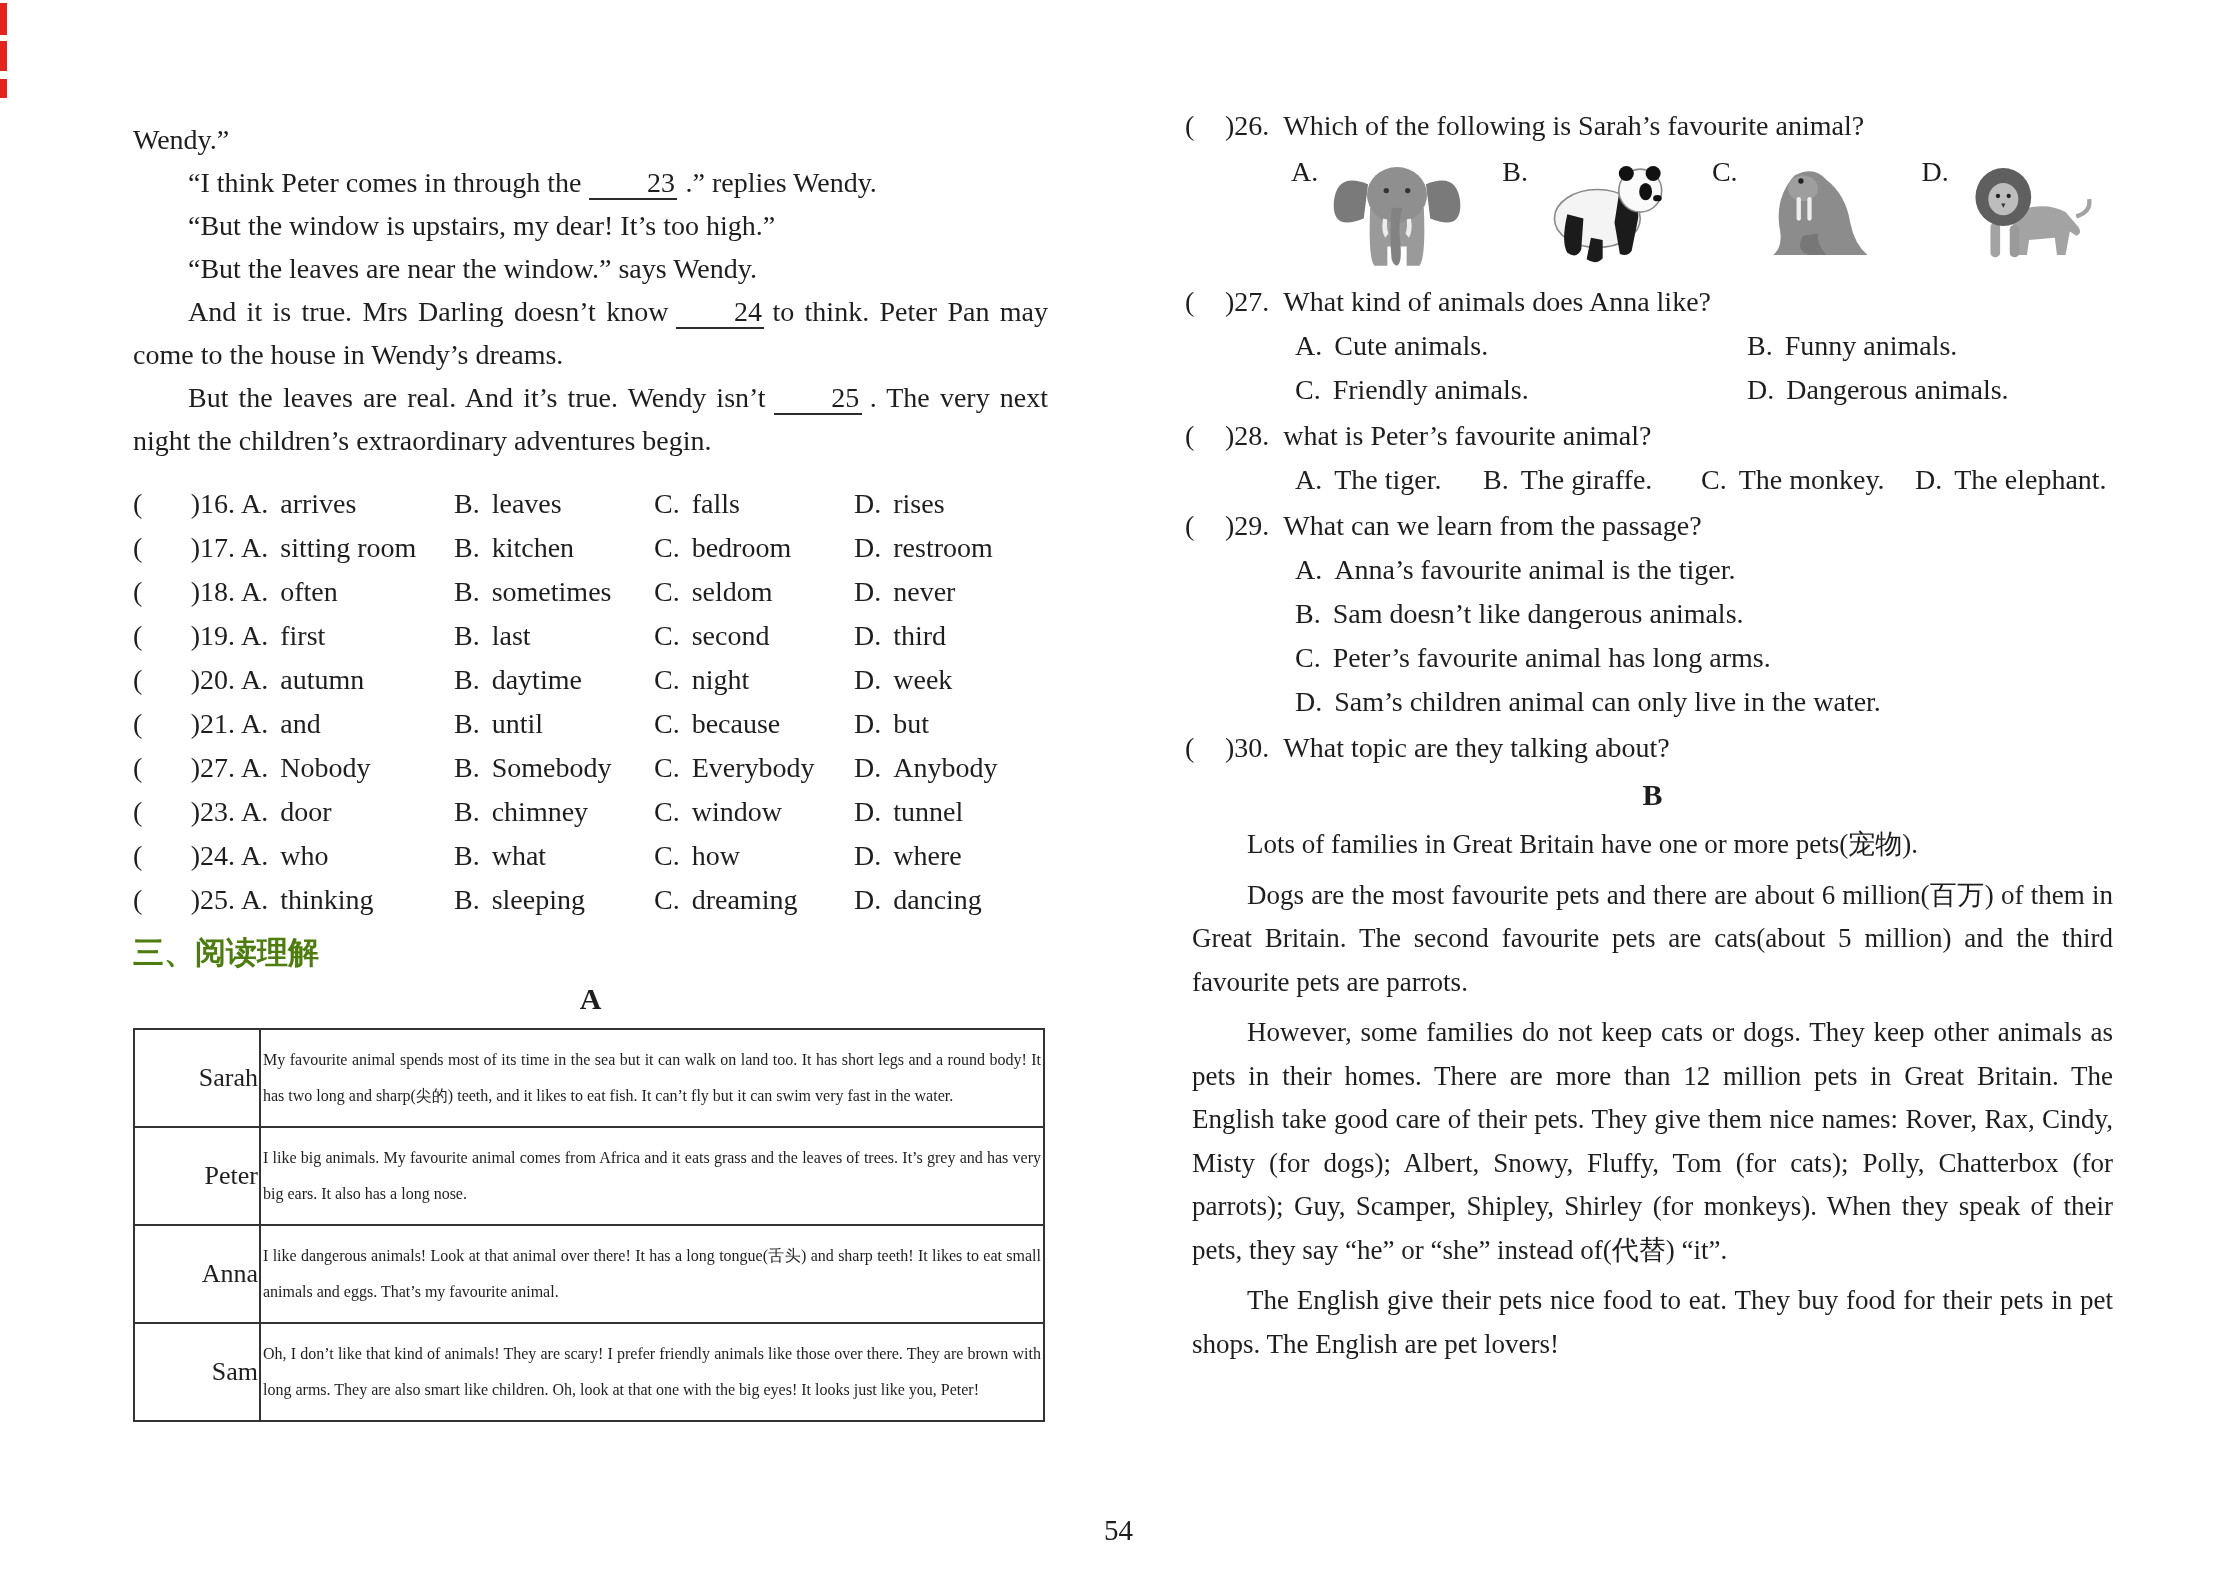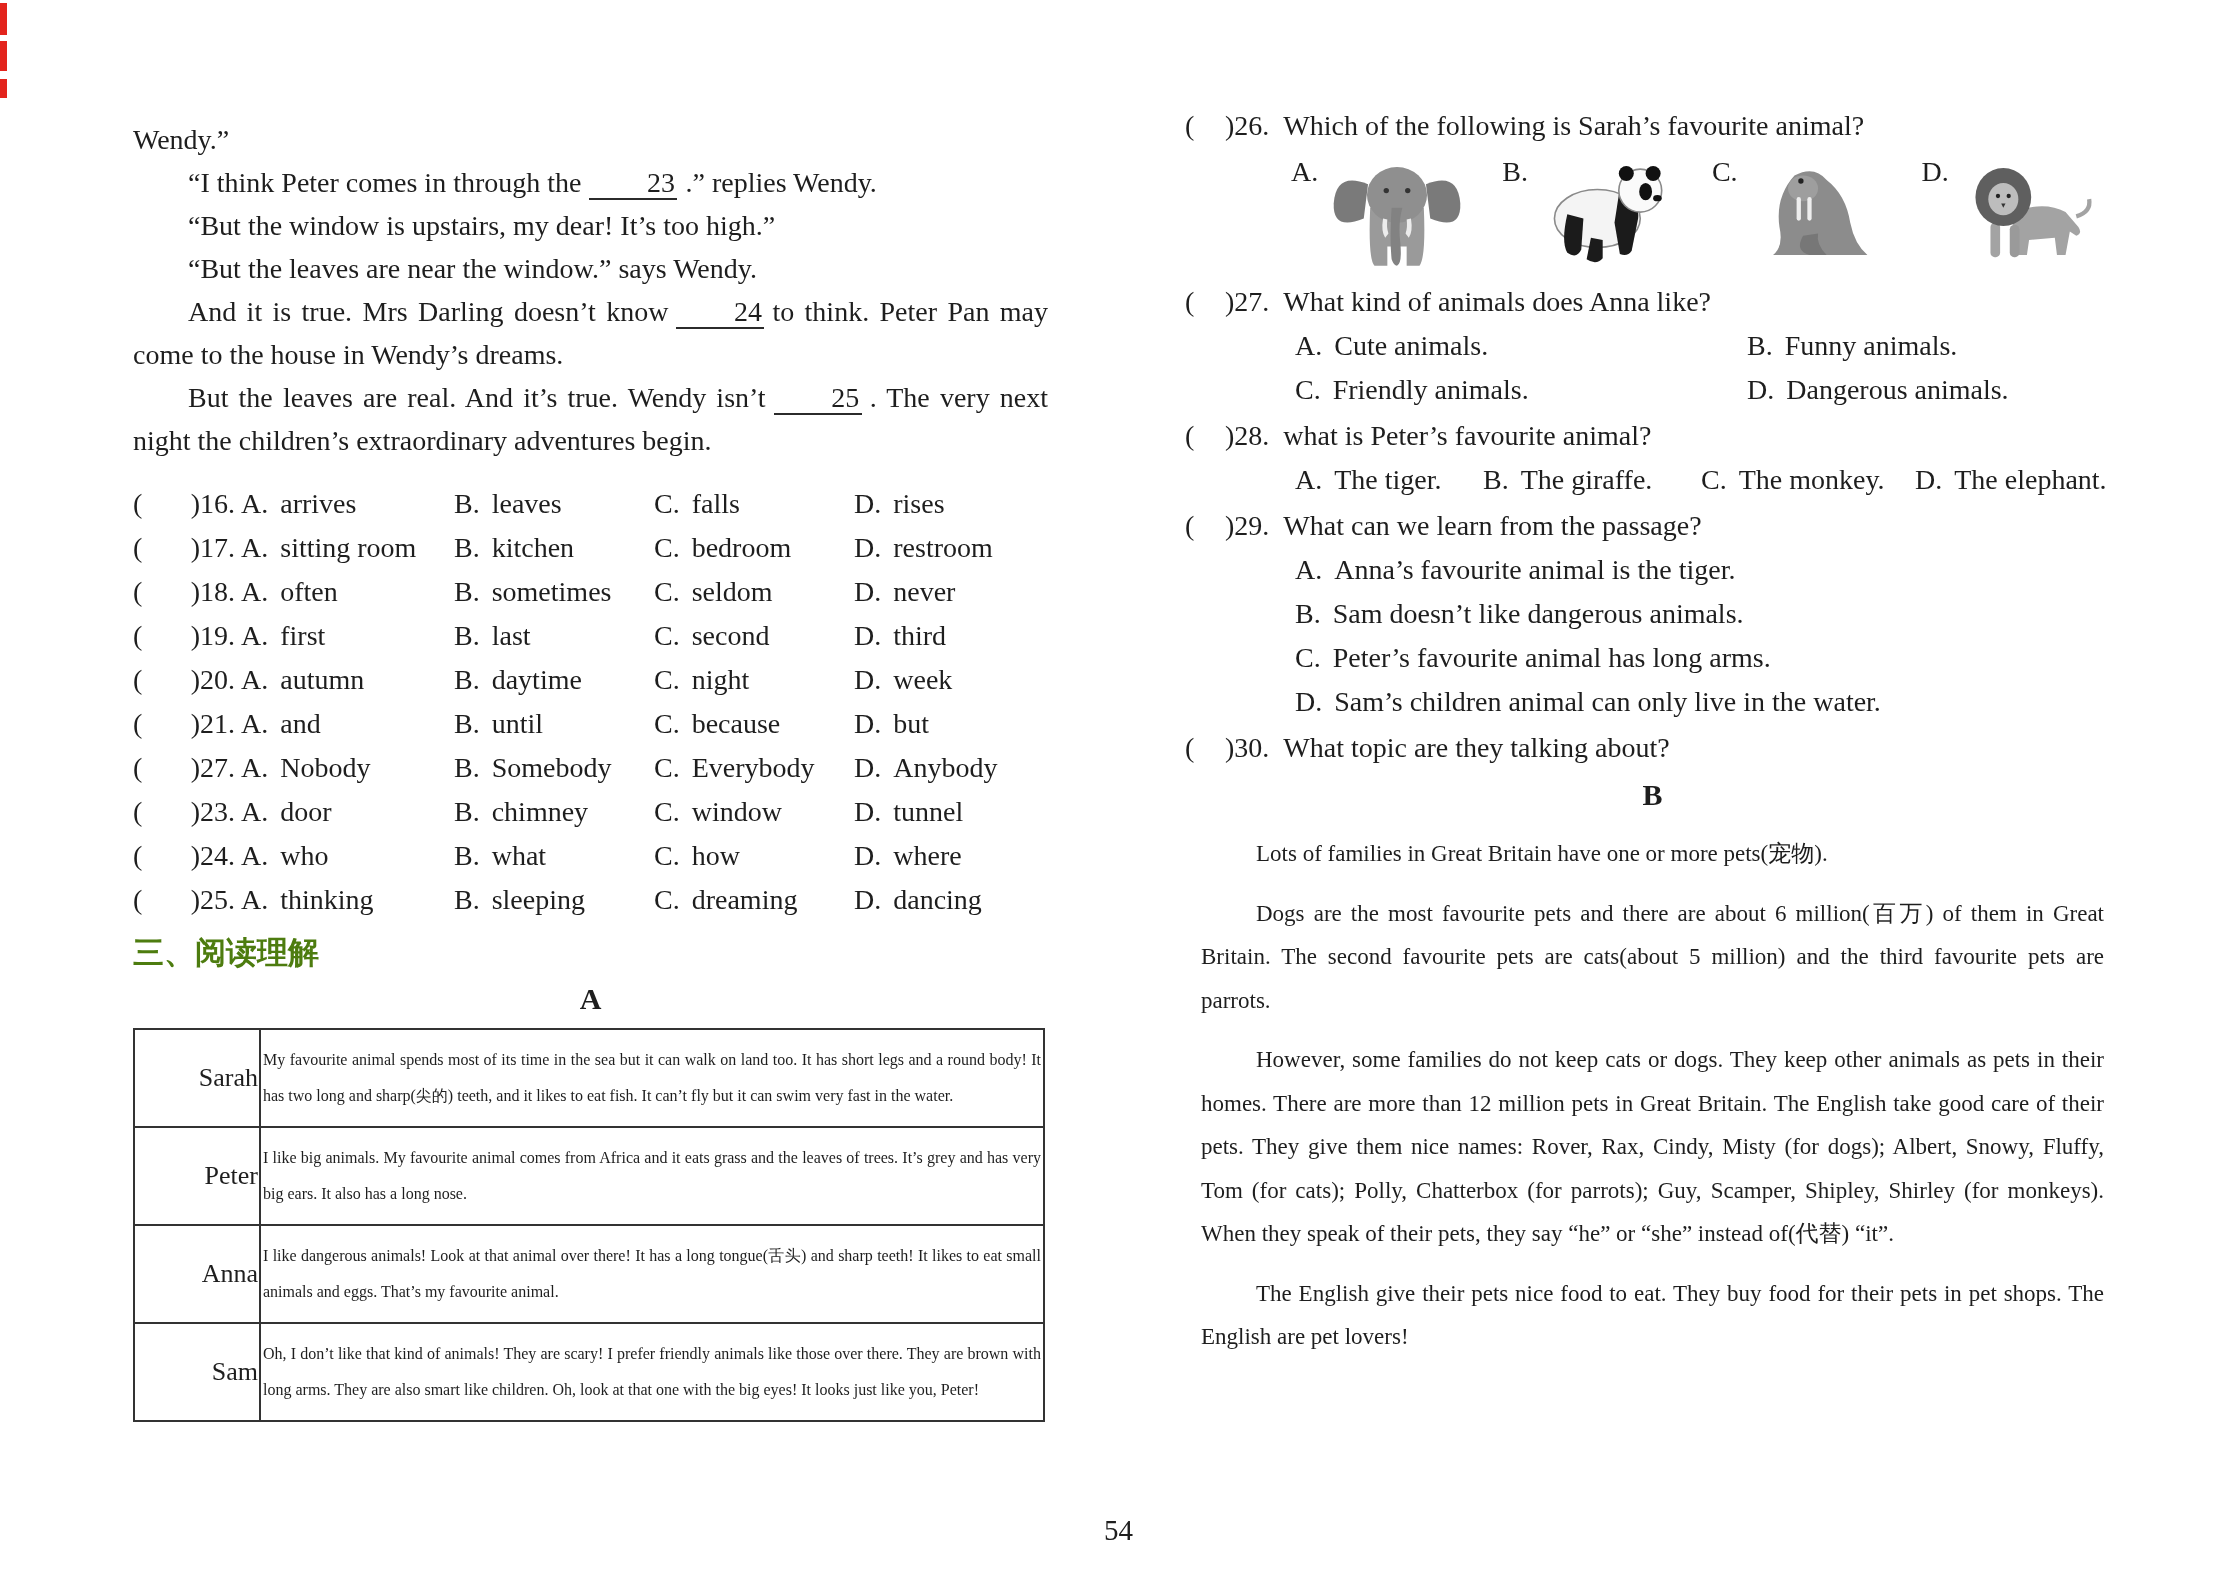--- a/index.html
+++ b/index.html
@@ -55,21 +55,21 @@
                     font-size:28px; line-height:44px; }
   .q-options-stack { padding-left:110px; font-size:28px; line-height:44px; }
 
   .images-row { display:flex; gap:30px; padding-left:106px; margin:4px 0 10px; }
   .img-item { display:flex; align-items:flex-start; }
   .img-item .letter { font-size:28px; line-height:40px; margin-right:4px; }
   svg.animal { width:150px; height:118px; }
 
   
   .passage { margin-top:2px; }
-  .passage p { margin:16px; font-size:23px; line-height:43.5px; text-align:justify; text-indent:55px; }
+  .passage p { margin:7px; font-size:27px; line-height:43.5px; text-align:justify; text-indent:55px; }
 
   .page-num { position:absolute; left:17px; right:0; bottom:24px; text-align:center; font-size:29px; }
 </style>
 </head>
 <body>
 
 <div class="sheet">
   <div class="red-mark m1"></div>
   <div class="red-mark m2"></div>
   <div class="red-mark m3"></div>

